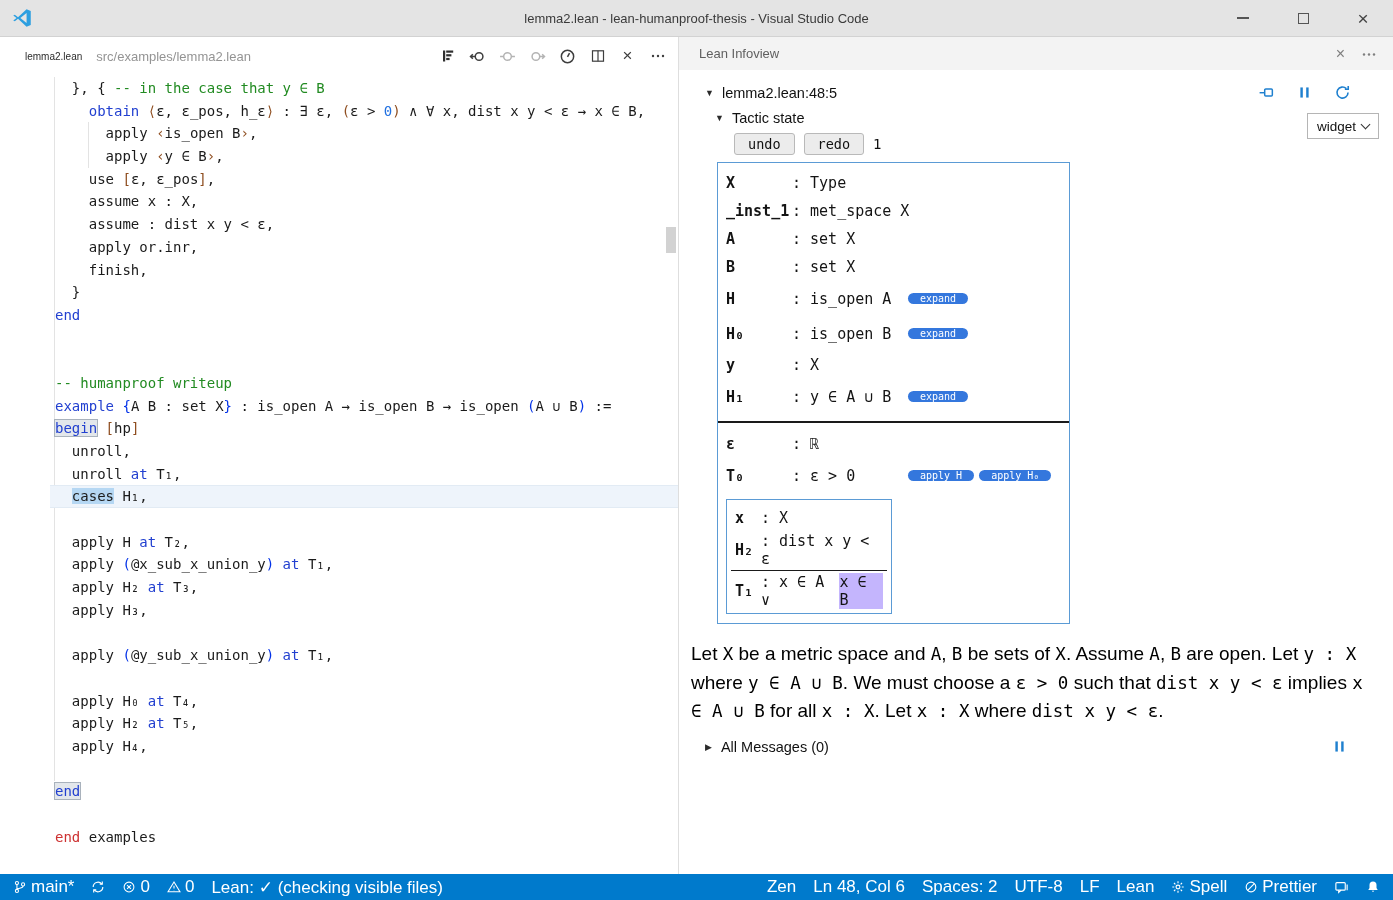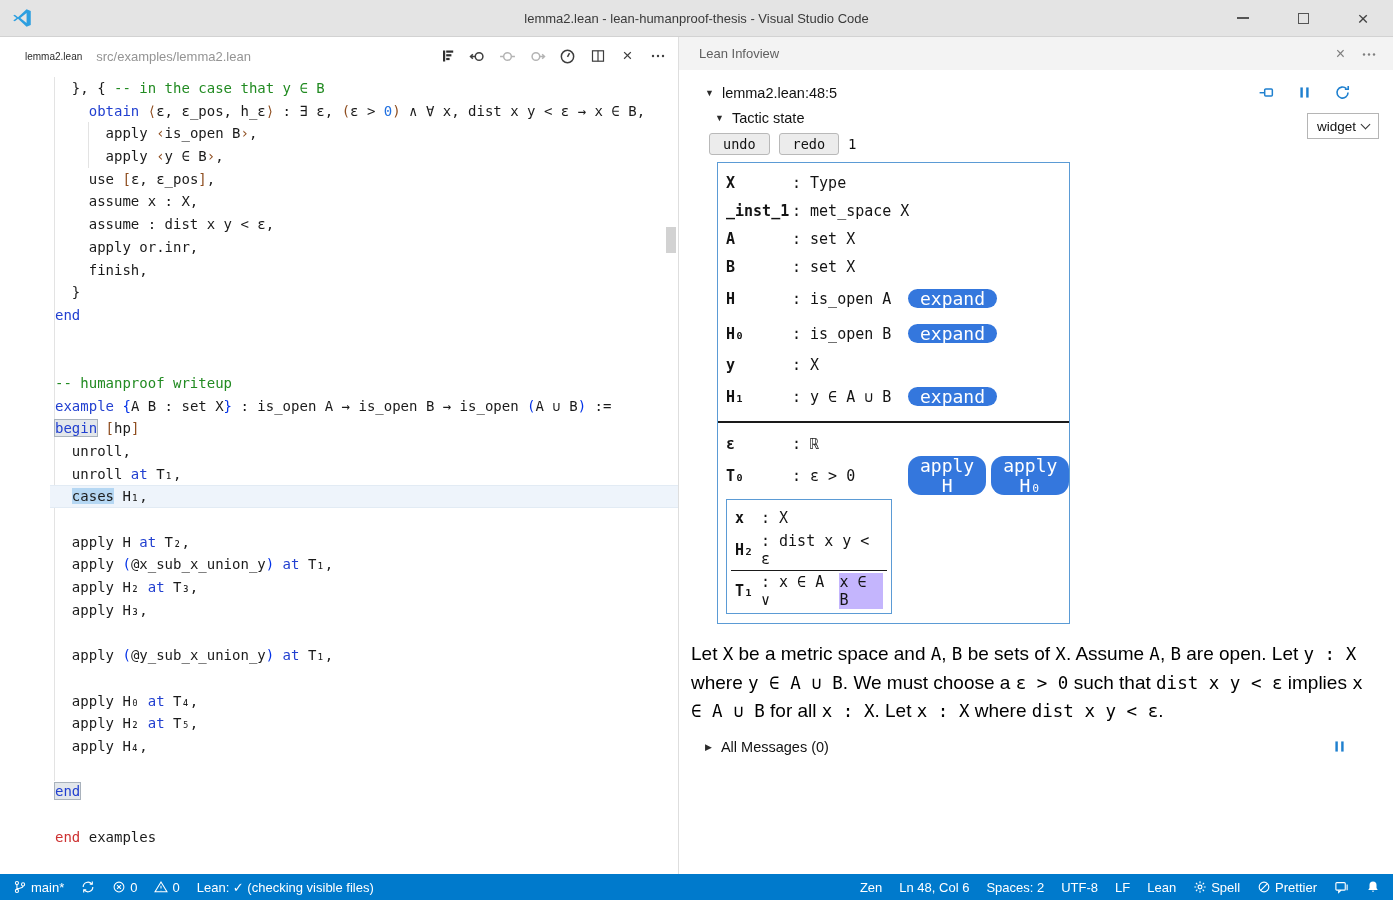--- a/index.html
+++ b/index.html
@@ -55,48 +55,48 @@
   .tri{font-size:9px;color:#2b2b2b;flex:none;}
   .goal-file-row{display:flex;align-items:center;gap:8px;padding-left:15px;margin-bottom:9px;}
   .gf-icons{margin-left:auto;display:flex;align-items:center;gap:22px;margin-right:28px;}
   .gf-icons svg{cursor:pointer;}
   .tactic-row{display:flex;align-items:center;gap:8px;padding-left:25px;margin-bottom:7px;}
   .widget-select{position:absolute;right:14px;top:43px;width:72px;height:26px;border:1px solid #b5b5b5;
                  background:#fff;display:flex;align-items:center;padding:0 9px;cursor:pointer;
                  font-size:13.5px;}
   .chev{width:7px;height:7px;border-right:1.6px solid #333;border-bottom:1.6px solid #333;
         transform:rotate(45deg);margin-left:auto;margin-top:-4px;}
-  .undo-row{margin-left:19px;display:flex;align-items:center;gap:9px;margin-bottom:7px;}
+  .undo-row{margin-left:44px;display:flex;align-items:center;gap:9px;margin-bottom:7px;}
   .ur-btn{font-family:"DejaVu Sans Mono","Liberation Mono",monospace;font-size:13.5px;color:#111;
           background:#ececec;border:1px solid #b9b9b9;border-radius:3px;padding:2px 13px;cursor:pointer;}
   .counter{font-size:14px;}
 
   .goal-box{margin-left:27px;width:353px;border:1px solid #5b9bd5;padding:6px 8px;
             font-family:"DejaVu Sans Mono","Liberation Mono",monospace;font-size:15px;color:#141414;}
   .hyp-row{display:flex;align-items:center;min-height:28px;position:relative;}
   .hyp-row.has-btns{min-height:35px;}
   .hname{font-weight:bold;width:66px;flex:none;}
   .hname.inner{width:26px;}
   .row-btns{position:absolute;left:182px;display:flex;gap:5px;}
   .pill{background:#3477dd;color:#fff;border:none;border-radius:13px;padding:0 12px;
-        font-family:"DejaVu Sans Mono","Liberation Mono",monospace;font-size:18px;line-height:1.1;cursor:pointer;}
+        font-family:"DejaVu Sans Mono","Liberation Mono",monospace;font-size:10px;line-height:1.1;cursor:pointer;}
   .goal-sep{border-top:2px solid #1a1a1a;margin:7px -8px 7px -8px;}
   .case-box{border:1px solid #5b9bd5;margin:6px 0 3px 0;padding:4px 8px;width:166px;}
   .case-box .hyp-row{min-height:28px;}
   .case-sep{border-top:1.5px solid #1a1a1a;margin:2px -4px;}
   .hl-tok{background:#c4b5fd;}
 
   .prose{margin:16px 0 3px 1px;width:688px;font-size:19px;line-height:28.5px;color:#000000;}
   .prose code{font-family:"DejaVu Sans Mono","Liberation Mono",monospace;font-size:17.5px;}
   .all-msgs{display:flex;align-items:center;gap:9px;margin-top:13px;padding-left:15px;font-size:14.5px;}
   .am-pause{margin-left:auto;margin-right:32px;}
 
   
   .statusbar{height:26px;background:#007acc;color:#fff;display:flex;align-items:center;
-             justify-content:space-between;padding:0 13px;font-size:13px;}
+             justify-content:space-between;padding:0 13px;font-size:17px;}
   .sb-group{display:flex;align-items:center;gap:17px;}
   .sb-item{display:flex;align-items:center;gap:4px;cursor:pointer;white-space:nowrap;}
   .sb-item svg{display:block;}
 </style>
 </head>
 <body>
 
 <div class="window">
 
   <div class="titlebar">

